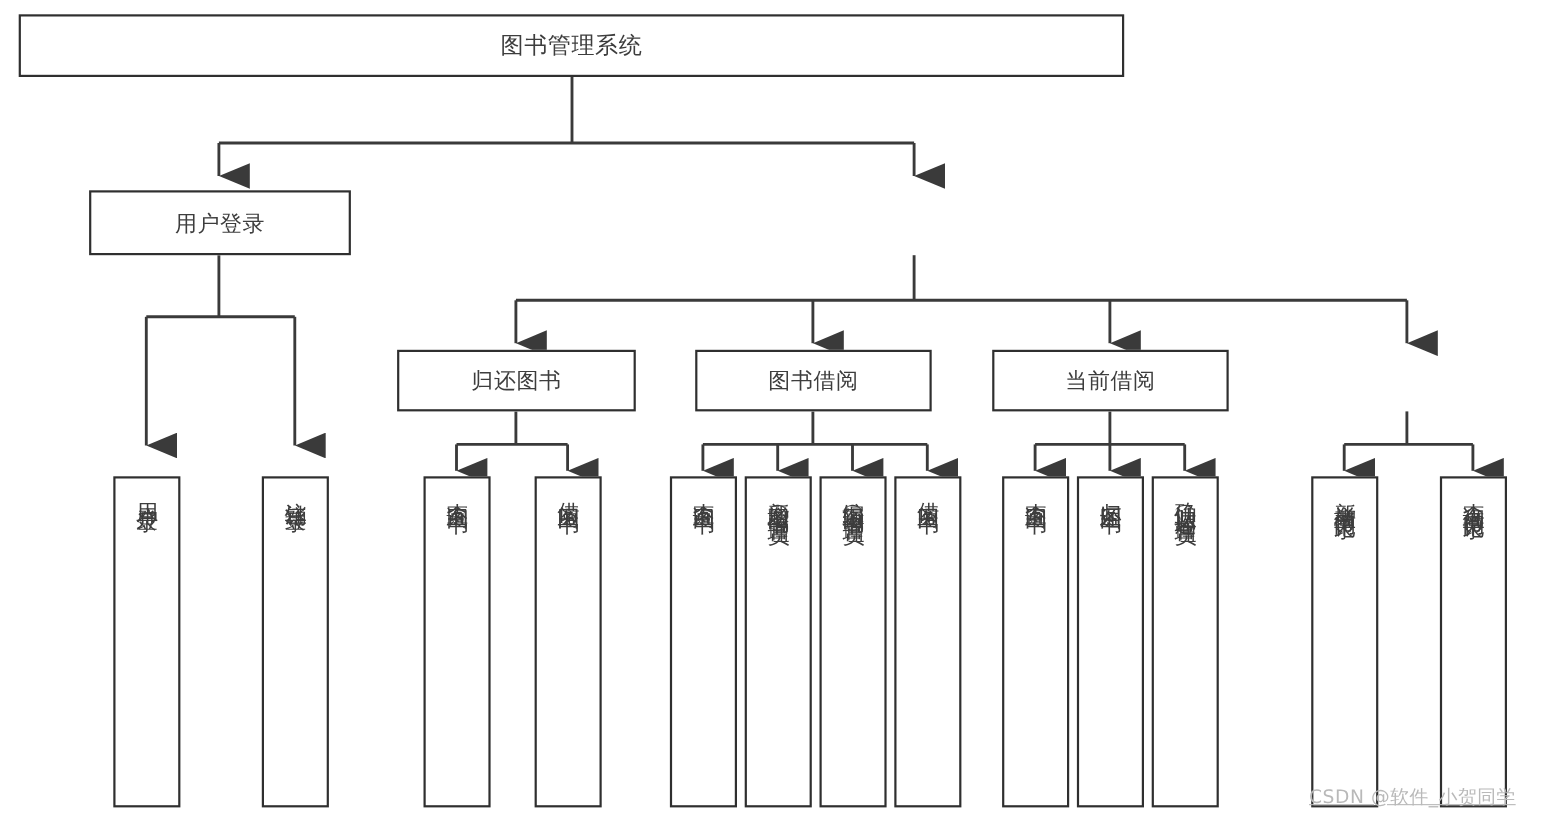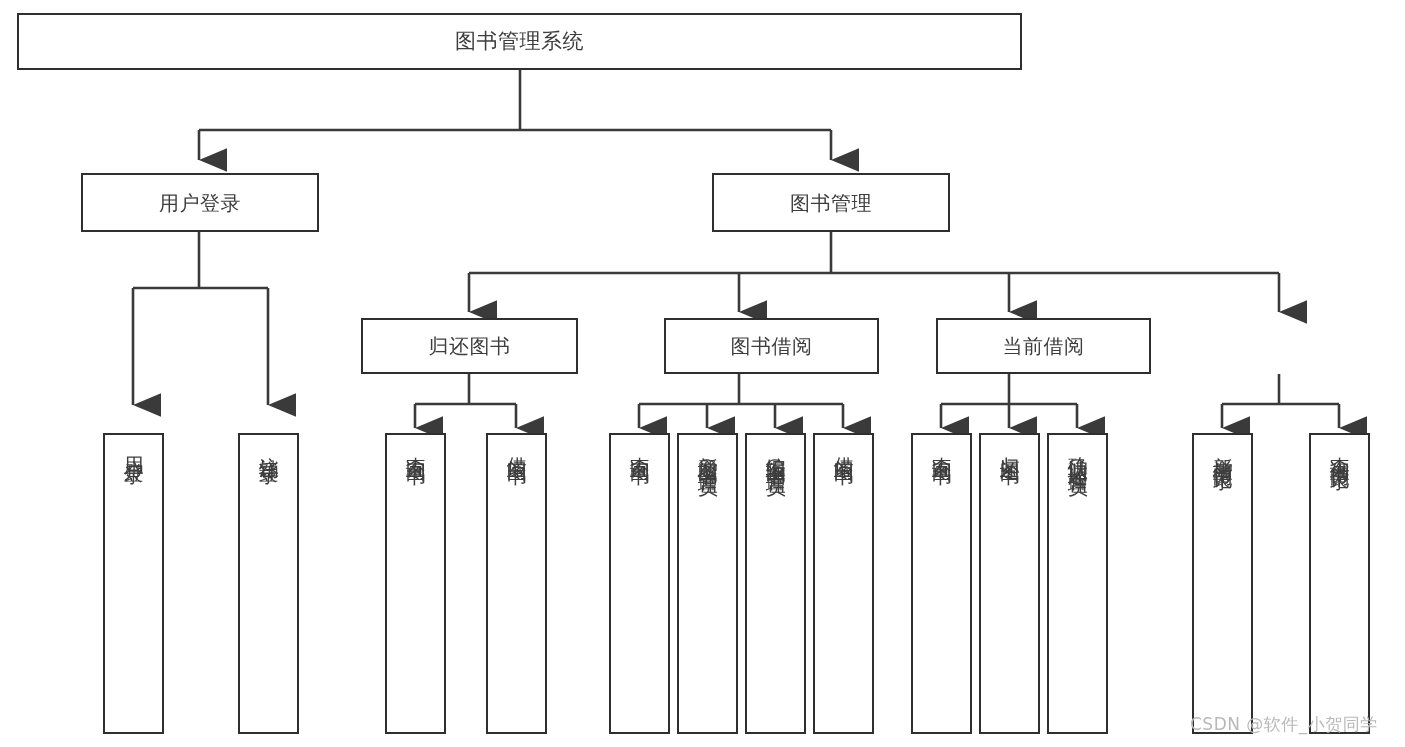--- a/index.html
+++ b/index.html
@@ -72,20 +72,21 @@
     text-align: start;
   }
   .watermark {
     position: absolute;
     color: #b9b9b9;
     font-size: 17px;
     letter-spacing: 0.5px;
     z-index: 5;
     white-space: nowrap;
     pointer-events: none;
+    text-decoration: underline;
   }
 </style>
 </head>
 <body>
 
 <div id="diagram-root">
 
   <svg id="diagram-svg" viewBox="0 0 1405 747" xmlns="http://www.w3.org/2000/svg">
     <defs>
       <marker id="arrow" viewBox="0 0 10 12" refX="5" refY="11" markerWidth="9" markerHeight="11" orient="auto-start-reverse">
@@ -141,33 +142,30 @@
   </svg>
 
   <div class="node root" style="left:17px; top:13px; width:1005px; height:57px;">
     <span class="node-label">图书管理系统</span>
   </div>
 
   <div class="node level1" style="left:81px; top:173px; width:238px; height:59px;">
     <span class="node-label">用户登录</span>
   </div>
 
-  <div class="node level1" style="left:712px; top:173px; width:238px; height:59px;">
-    <span class="node-label">图书管理</span>
-  </div>
 
   <div class="node level2" style="left:361px; top:318px; width:217px; height:56px;">
     <span class="node-label">归还图书</span>
   </div>
 
-  <div class="node level2" style="left:632px; top:318px; width:215px; height:56px;margin-left:32px;">
+  <div class="node level2" style="left:632px; top:318px; width:215px; height:56px;">
     <span class="node-label">图书借阅</span>
   </div>
 
-  <div class="node level2" style="left:902px; top:318px; width:215px; height:56px;margin-left:34px;">
+  <div class="node level2" style="left:902px; top:318px; width:215px; height:56px;">
     <span class="node-label">当前借阅</span>
   </div>
 
 
   <div class="node leaf" style="left:103px; top:433px; width:61px; height:301px;">
     <span class="node-label">用户登录</span>
   </div>
   <div class="node leaf" style="left:238px; top:433px; width:61px; height:301px;">
     <span class="node-label">注销登录</span>
   </div>

